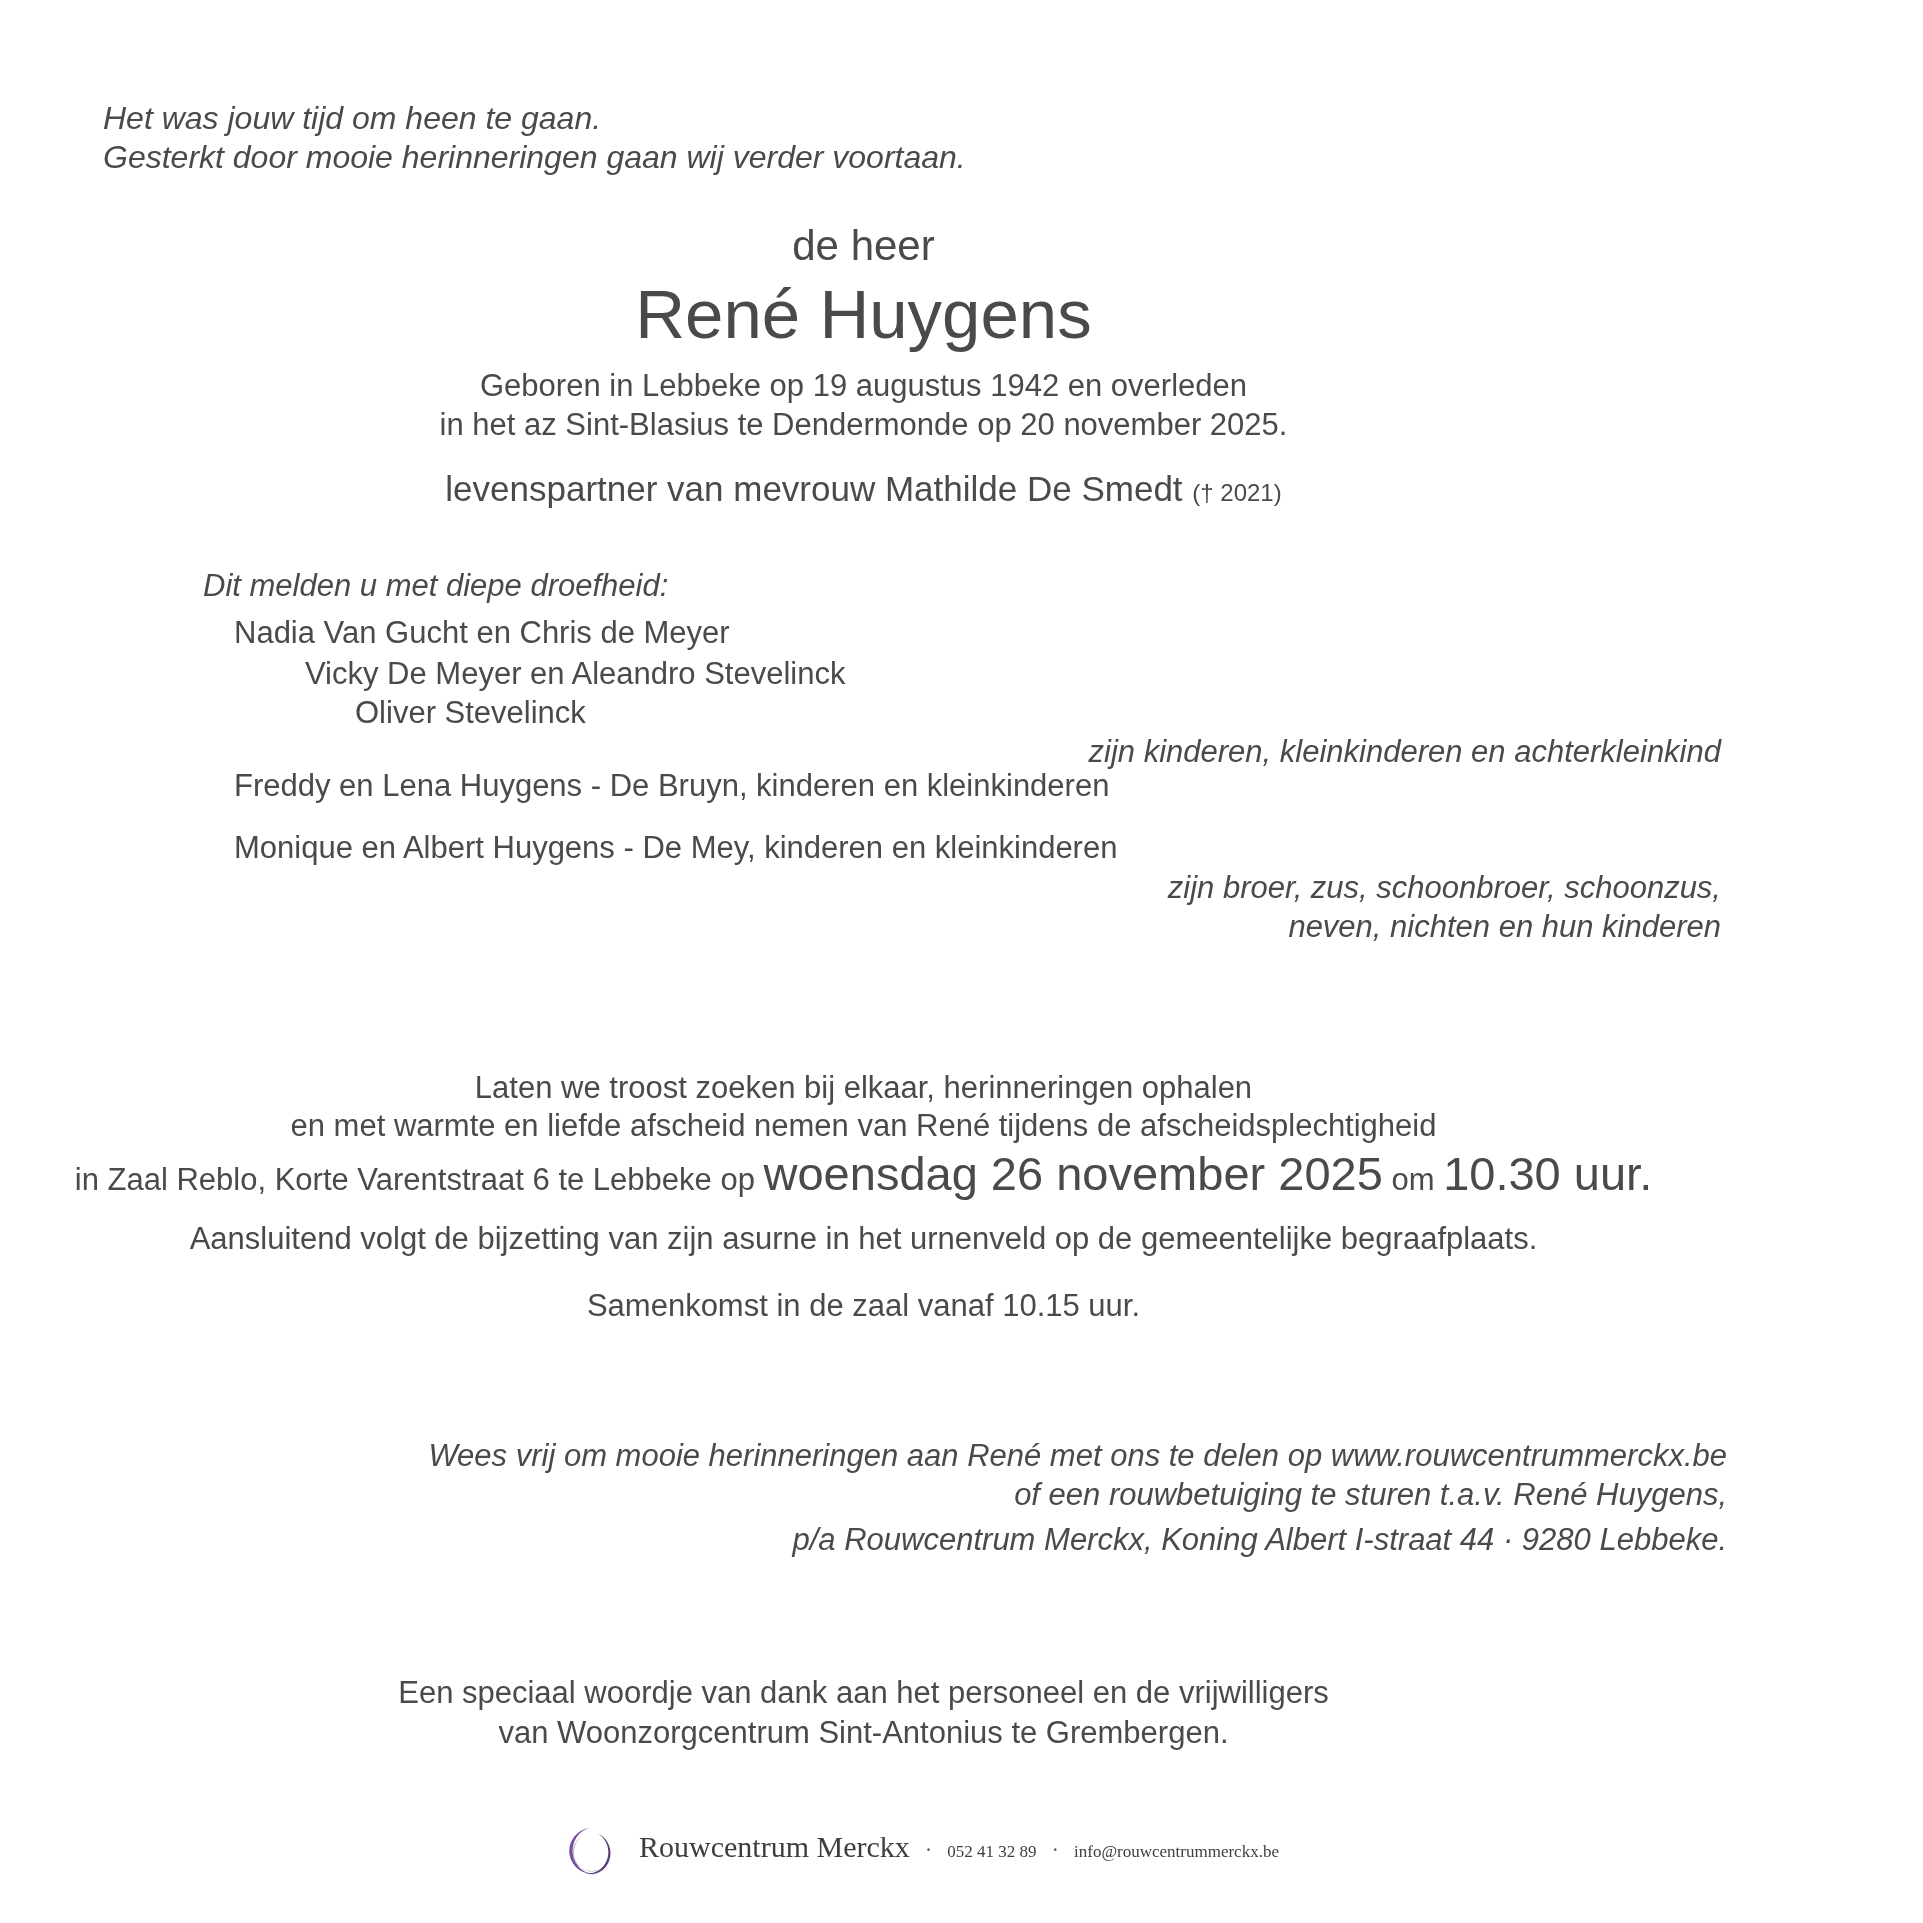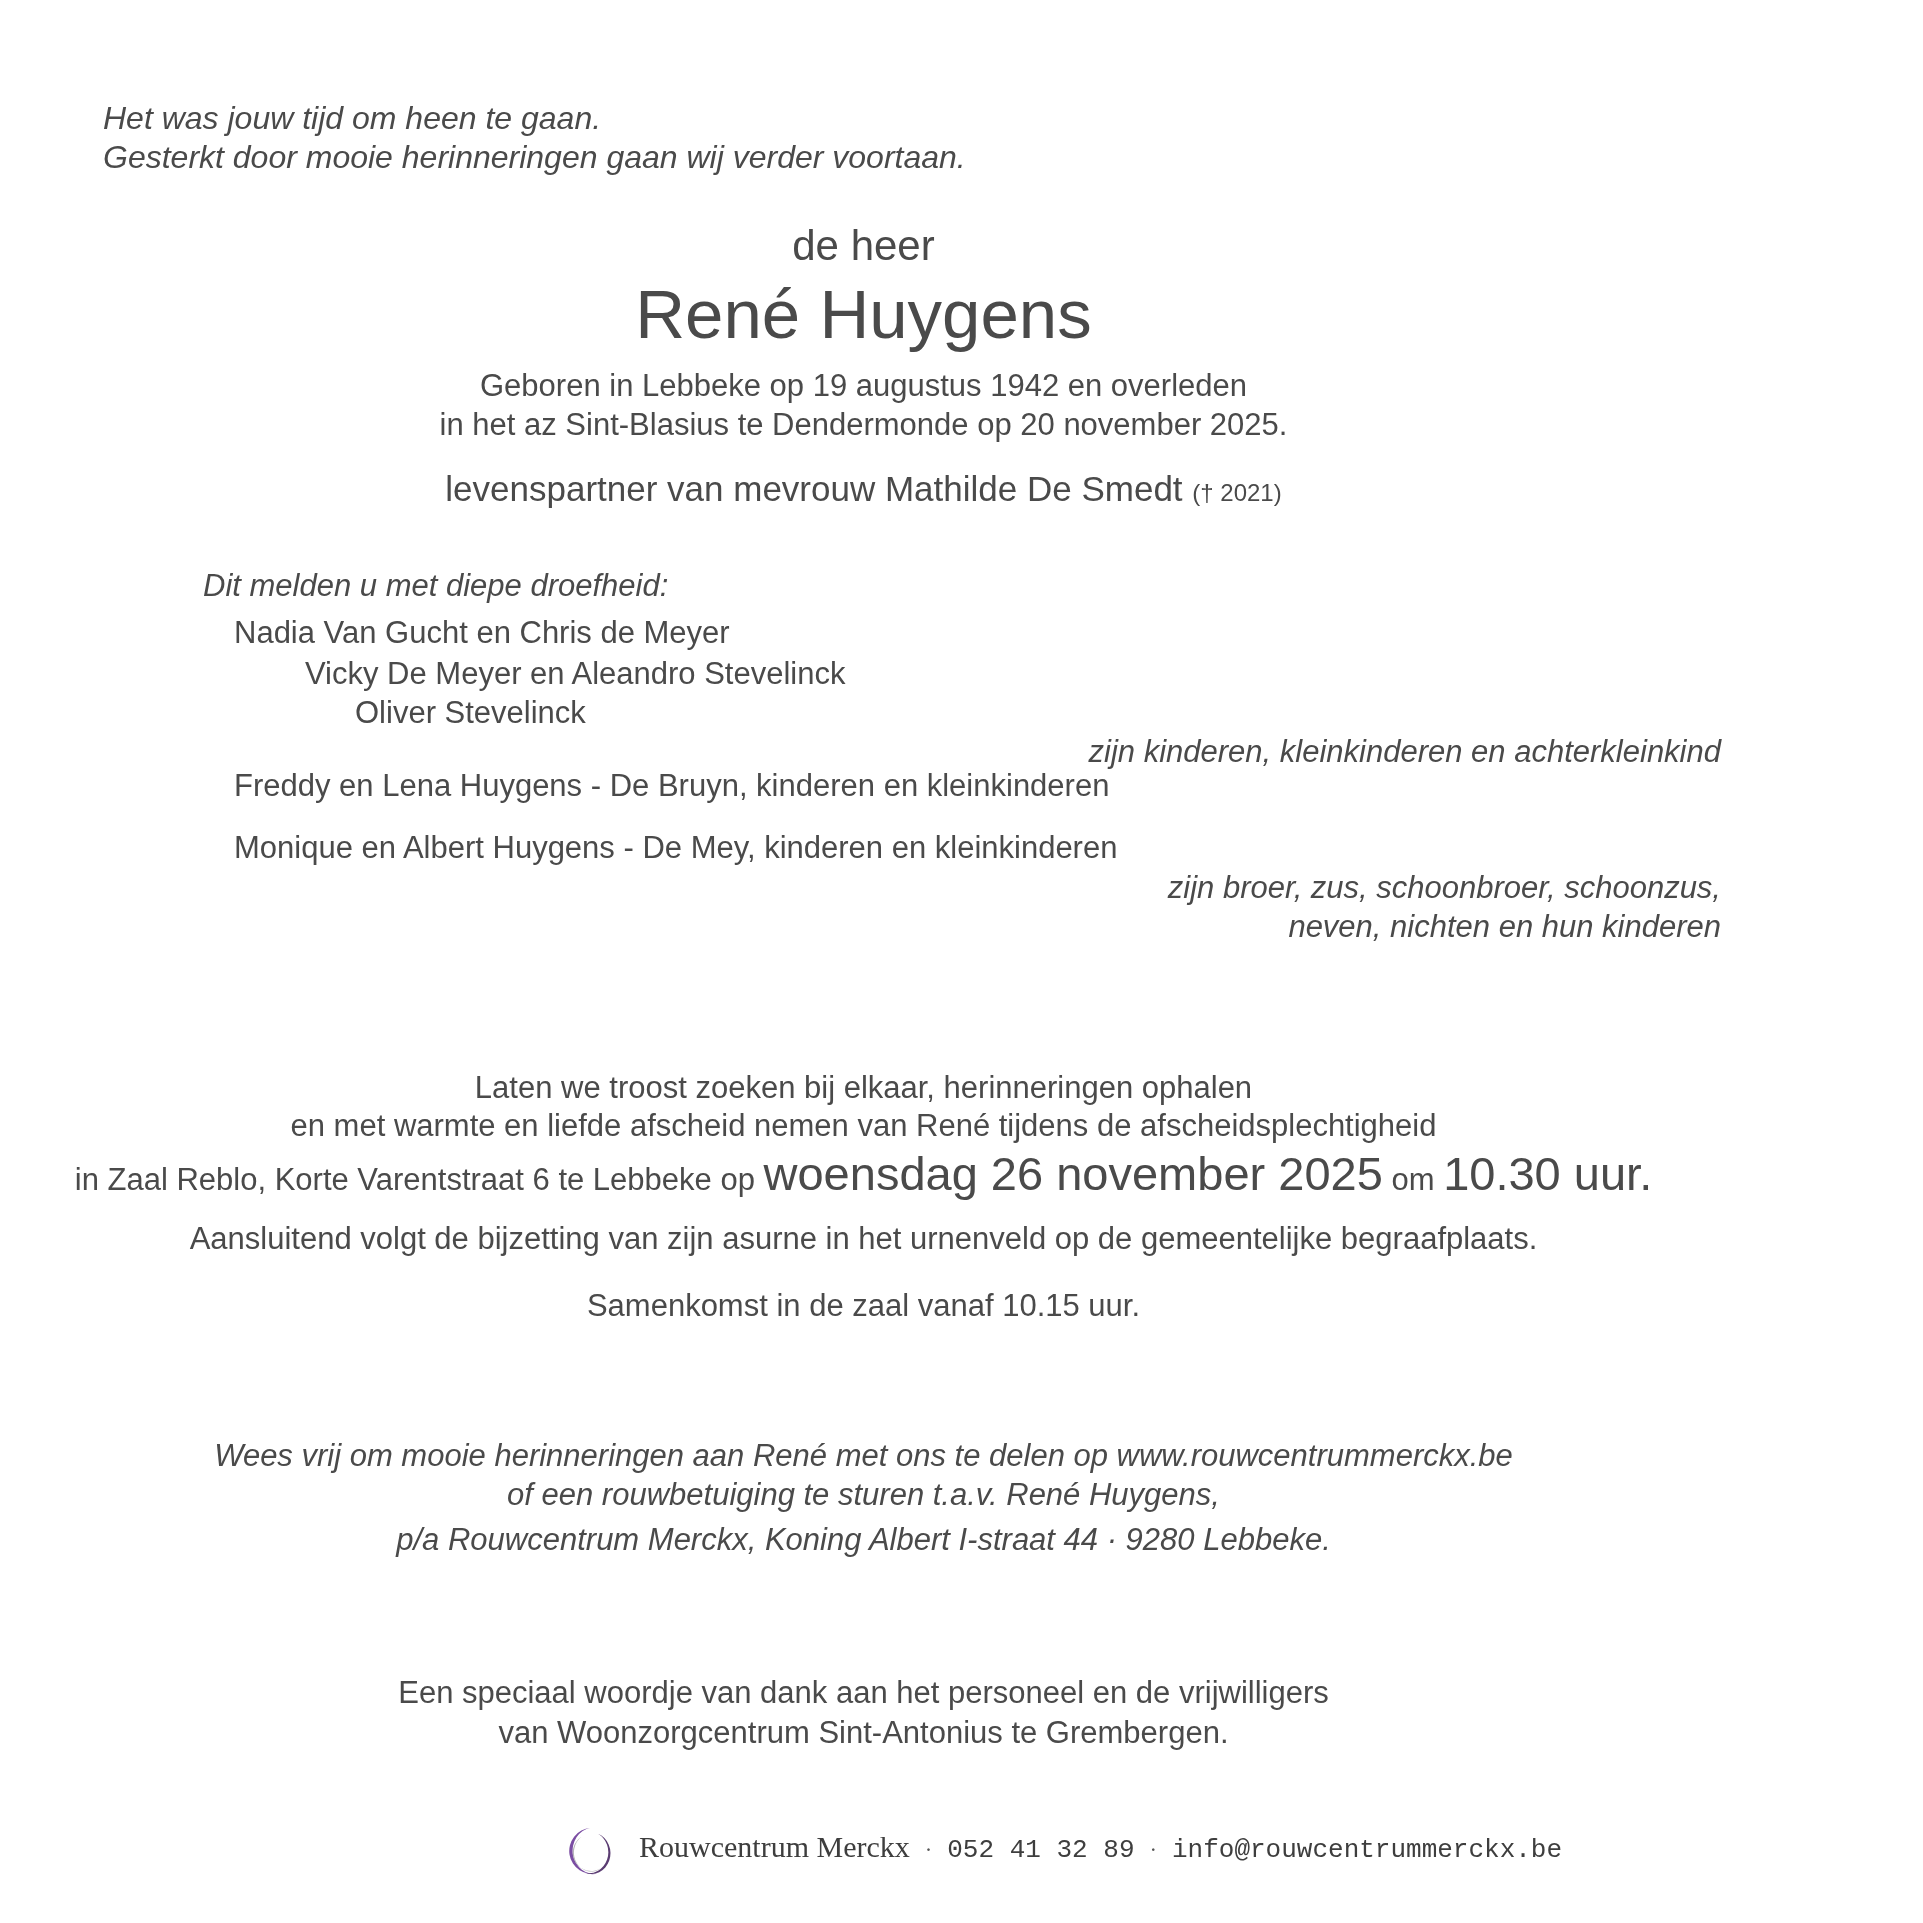--- a/index.html
+++ b/index.html
@@ -1,29 +1,29 @@
 <!DOCTYPE html>
 <html style="font-size:12px"><head>
 <meta charset="utf-8">
 <style>
   html, body { margin:0; padding:0; background:#ffffff; }
   body { width:1924px; height:1924px; position:relative; overflow:hidden;
          font-family:"Liberation Sans", "DejaVu Sans", sans-serif; color:#4a4a4a; }
   .ln { position:absolute; white-space:nowrap; line-height:1; }
   .c { left:0; width:1727px; text-align:center; }
-  .it { font-style:italic; }
+  .it { font-style:italic;text-align:right; }
   .r { right:203px; text-align:right; }
   .f42 { font-size:31px; }
   .f44 { font-size:32px; }
   .big { font-size:47px;text-align:right; }
   .serif { font-family:"Liberation Serif", "DejaVu Serif", serif; color:#3e3e3e; }
   .logo { position:absolute; left:568px; top:1826px; width:48px; height:50px; }
   .footer { position:absolute; left:639px; top:1832px; white-space:nowrap; line-height:1; }
   .footer .brand { font-size:30px; }
-  .footer .contact { font-size:26px;font-family:Liberation Mono, monospace; }
+  .footer .contact { font-size:17px; }
   .footer .dot { font-size:22.5px; margin:0 12px; color:#555; }
 </style>
 </head>
 <body>
 
 <div class="ln it f44" style="left:103px; top:102px;">Het was jouw tijd om heen te gaan.</div>
 <div class="ln it f44" style="left:103px; top:141px;">Gesterkt door mooie herinneringen gaan wij verder voortaan.</div>
 
 <div class="ln c" style="top:225px; font-size:42px;">de heer</div>
 <div class="ln c" style="top:280px; font-size:69px;">René Huygens</div>

